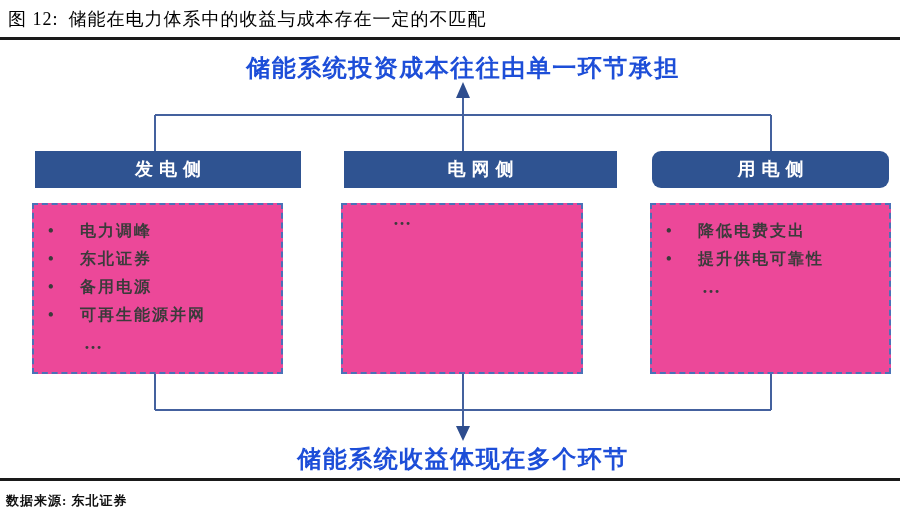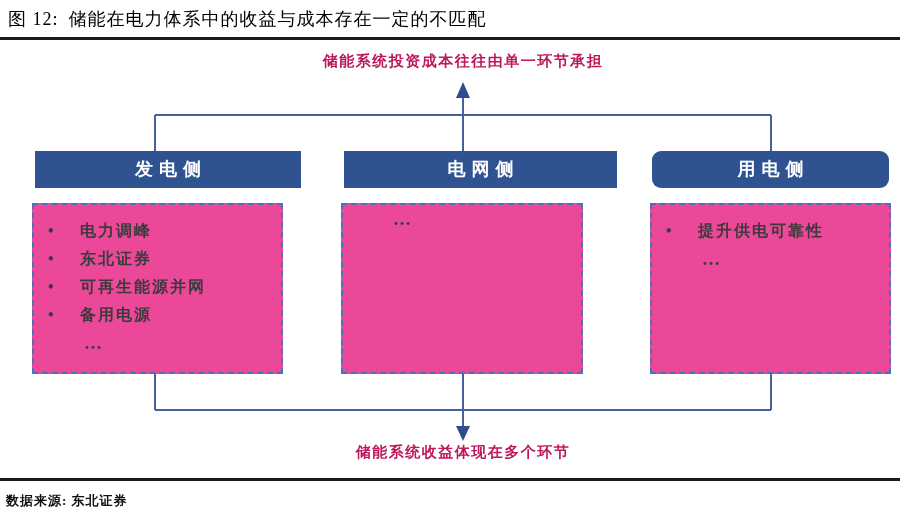--- a/index.html
+++ b/index.html
@@ -36,21 +36,21 @@
     position: relative;
     width: 900px; height: 438px;
   }
   .connector-svg { position: absolute; left: 0; top: 0; }
   .c-line { stroke: var(--connector); stroke-width: 2; fill: none; }
   .c-arrowhead { fill: var(--arrow); stroke: none; }
 
   .caption {
     position: absolute; left: 26px; right: 0;
     text-align: center;
-    font-size: 15px; font-weight: bold; color: #be185d;
+    font-size: 24px; font-weight: bold; color: #1d4ed8;
     letter-spacing: 1.5px;
   }
   .caption.top { top: 12px; }
   .caption.bottom { top: 403px; }
 
   .header-box {
     position: absolute; top: 111px; height: 37px;
     background: var(--box-fill);
     color: var(--box-text);
     font-size: 18px; font-weight: bold;
@@ -134,32 +134,33 @@
   <div class="caption top">储能系统投资成本往往由单一环节承担</div>
 
   <div class="header-box hb1">发电侧</div>
   <div class="header-box hb2">电网侧</div>
   <div class="header-box hb3">用电侧</div>
 
   <div class="benefits-box bb1">
     <ul class="benefits-list">
       <li>电力调峰</li>
       <li>东北证券</li>
+      <li>备用电源</li>
       <li>可再生能源并网</li>
-      <li>备用电源</li>
     </ul>
     <div class="more-row">…</div>
   </div>
 
   <div class="benefits-box bb2">
     <div class="more-row">…</div>
   </div>
 
   <div class="benefits-box bb3">
     <ul class="benefits-list">
+      <li>降低电费支出</li>
       <li>提升供电可靠性</li>
     </ul>
     <div class="more-row">…</div>
   </div>
 
   <div class="caption bottom">储能系统收益体现在多个环节</div>
 </div>
 
 <div class="source-divider"></div>
 <div class="source-note">数据来源: 东北证券</div>

